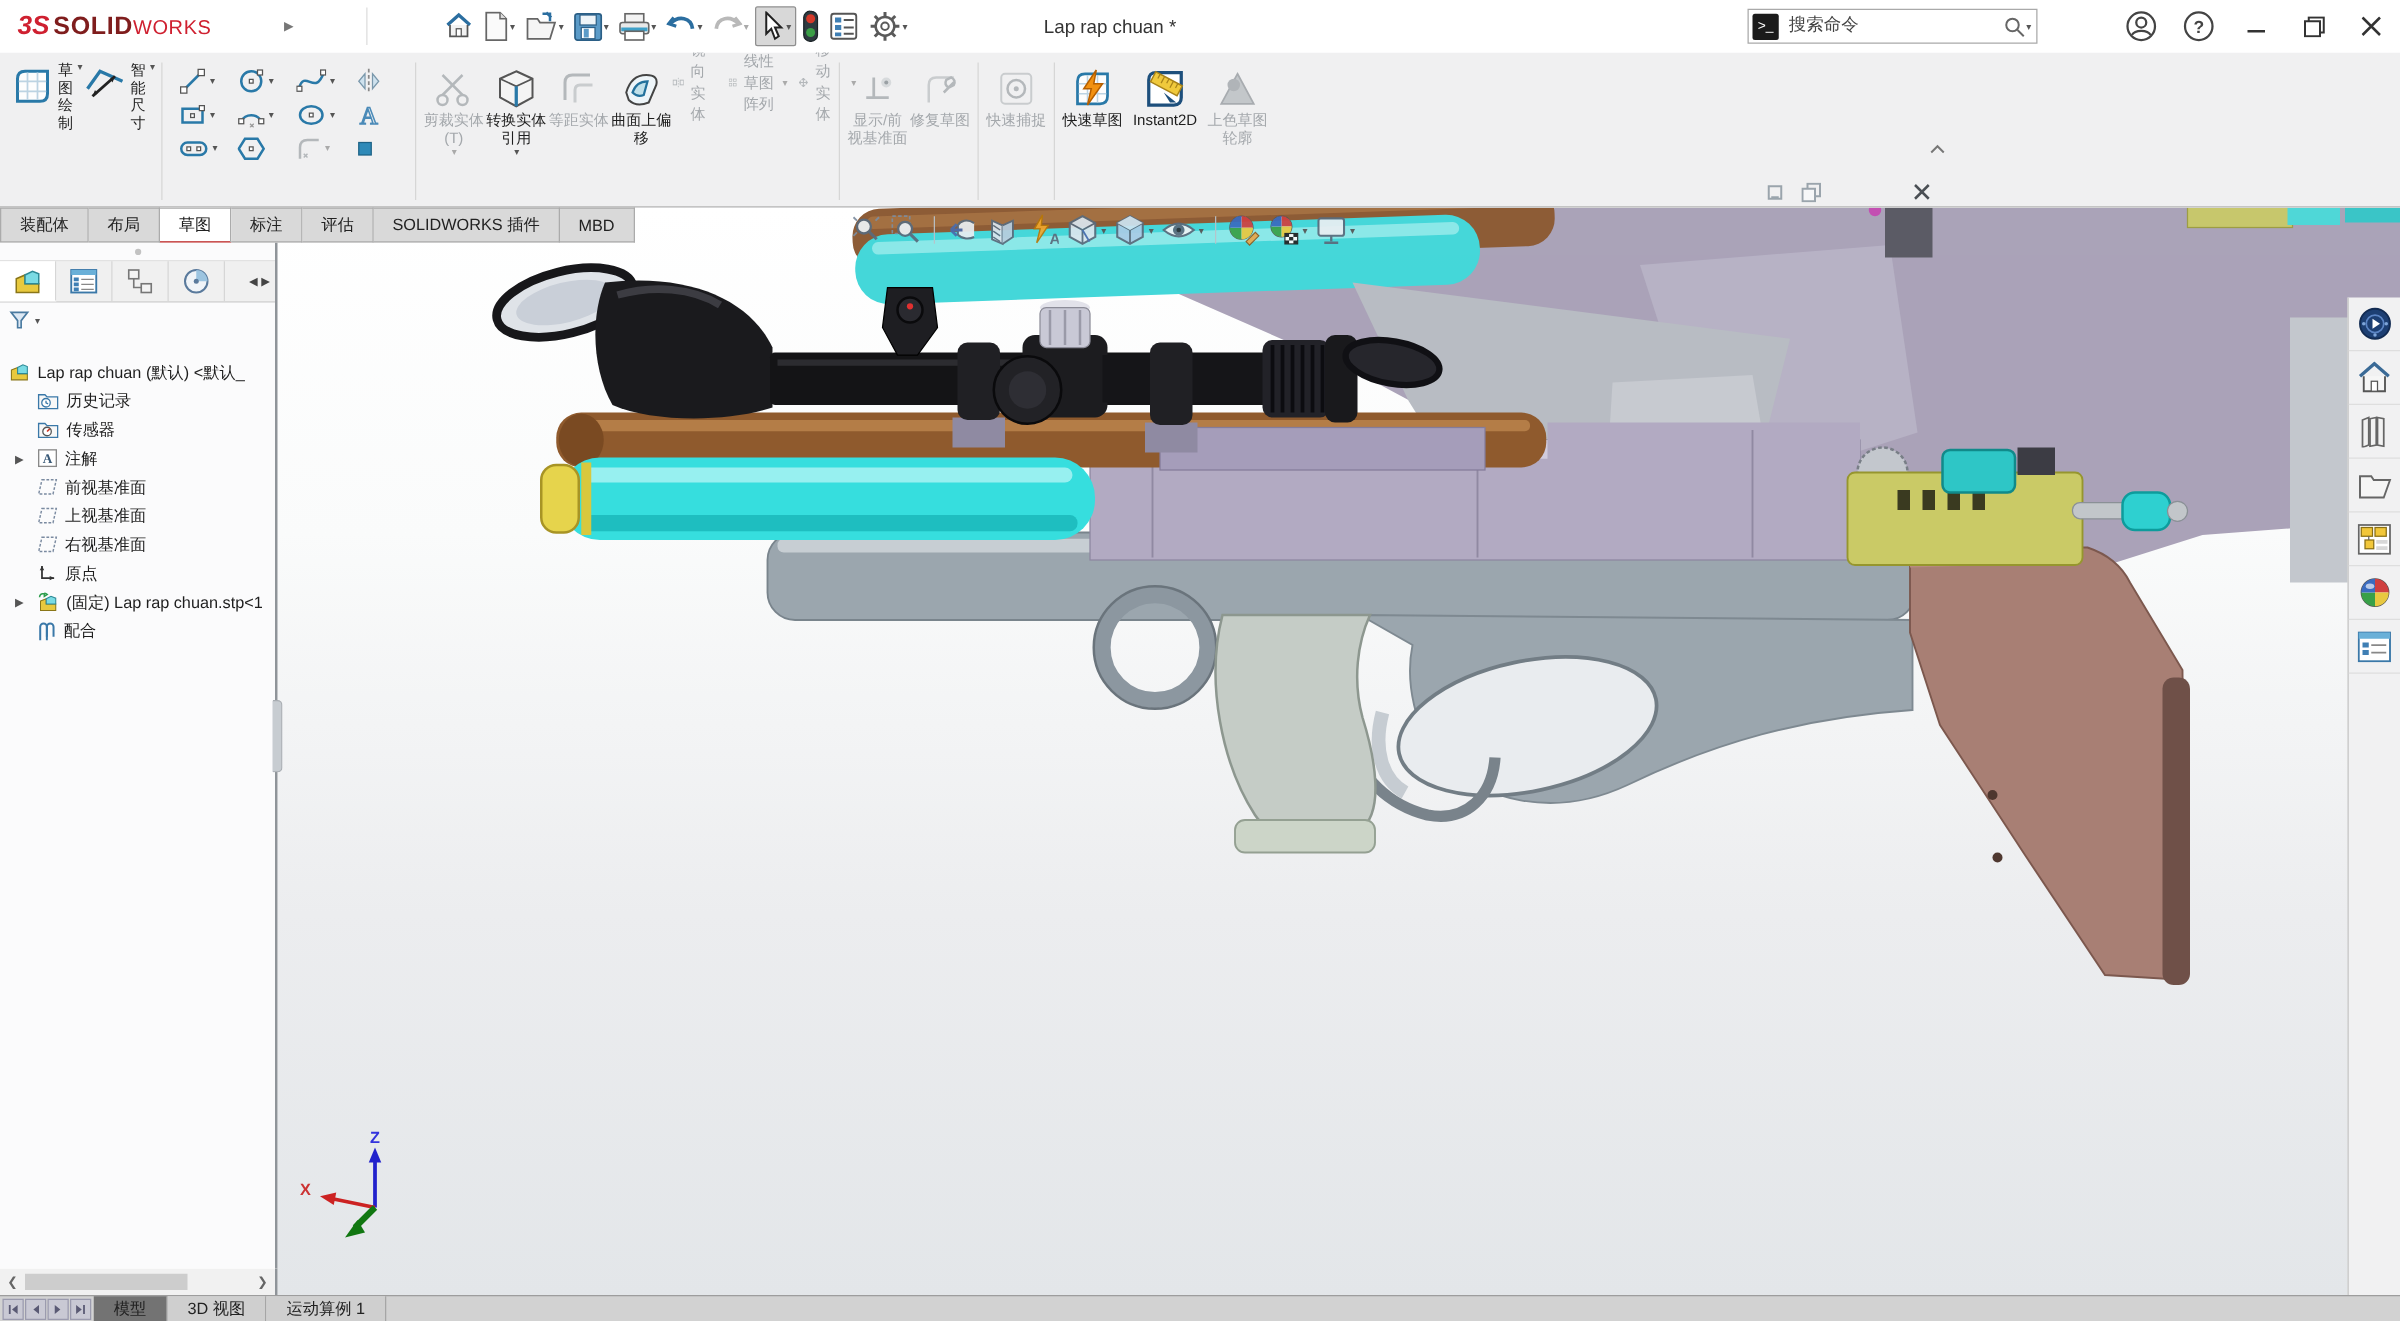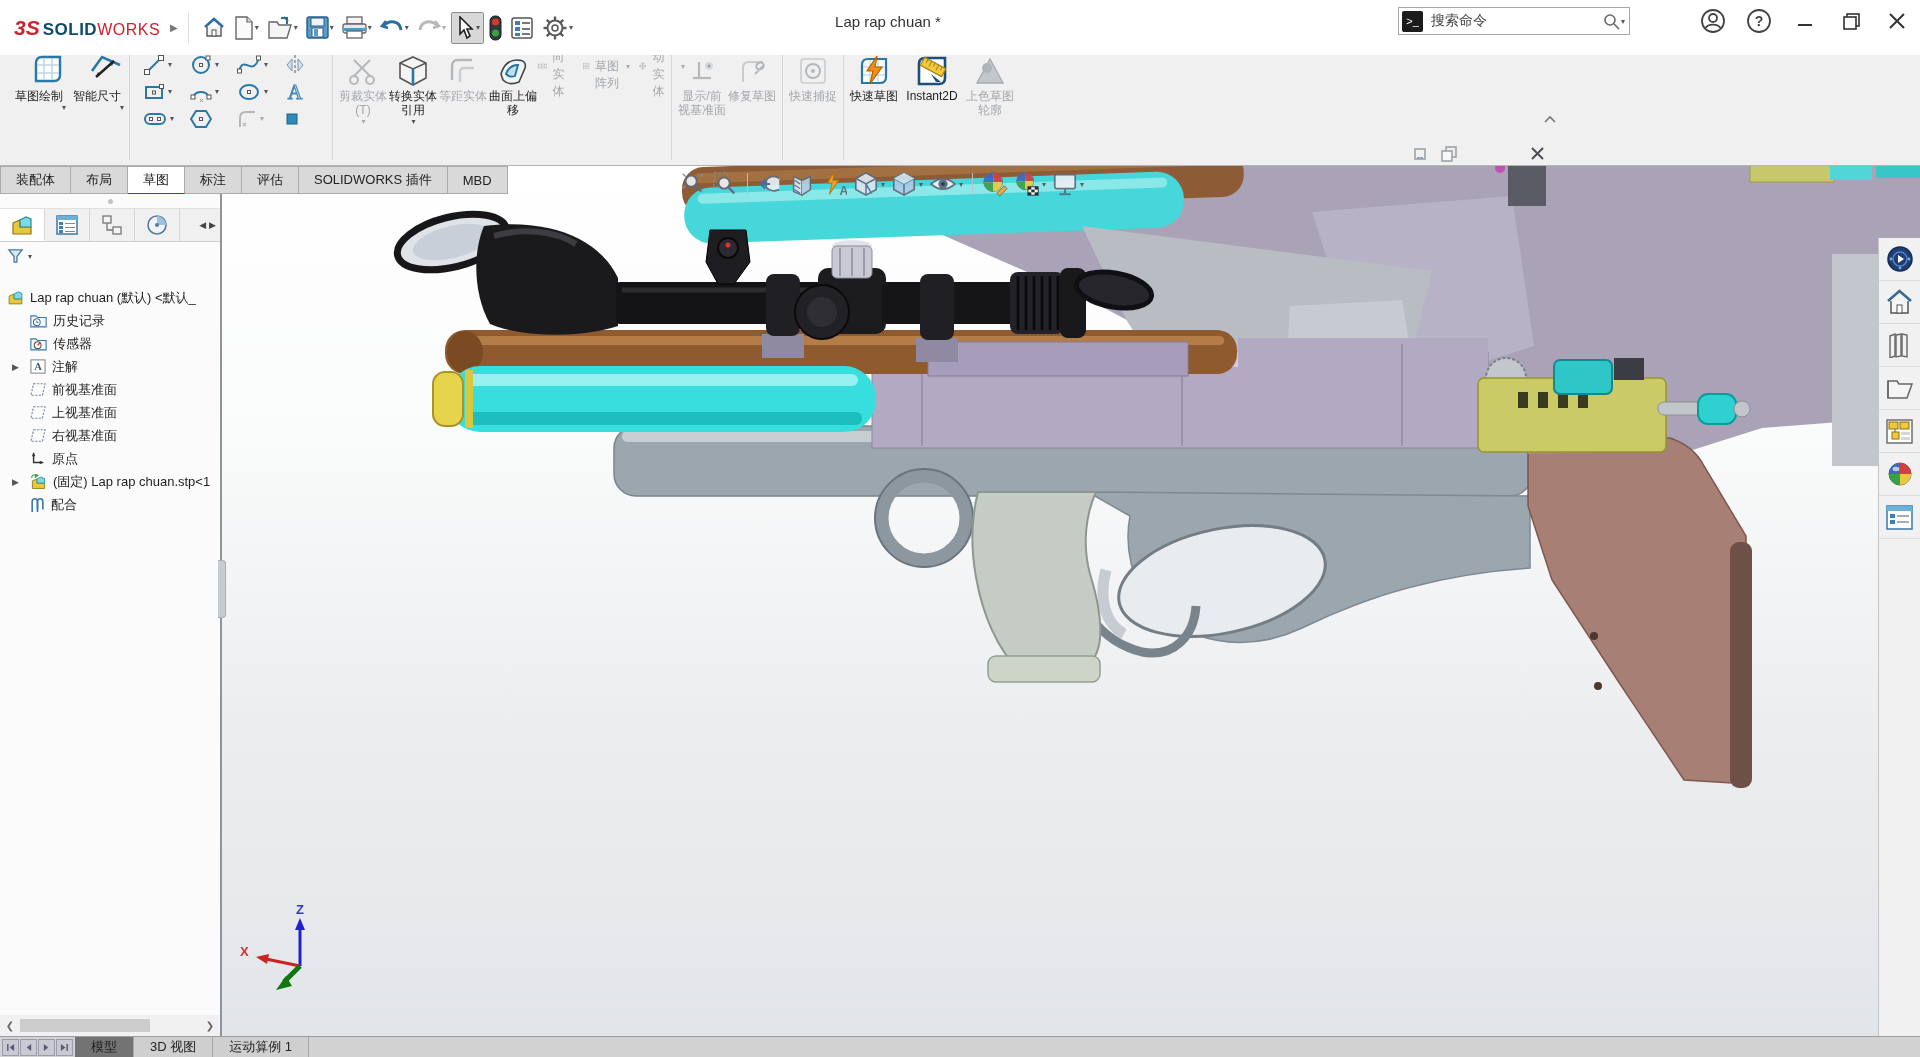--- a/index.html
+++ b/index.html
@@ -2,43 +2,43 @@
 <html><head>
 <meta charset="utf-8">
 <style>
   html,body{margin:0;padding:0;background:#888;}
   .app{position:relative;width:1920px;height:1057px;overflow:hidden;background:#fff;
        font-family:"Liberation Sans",sans-serif;color:#1e1e1e;font-size:13px;}
   .app *{box-sizing:border-box;}
   svg{display:block;}
 
   
-  .titlebar{position:absolute;top:0;left:0;right:0;height:55px;background:#fff;display:flex;align-items:center;z-index:30;}
+  .titlebar{position:absolute;top:0;left:0;right:0;height:42px;background:#fff;display:flex;align-items:center;z-index:30;gap:48px;}
   .logo{display:flex;align-items:baseline;margin-left:14px;cursor:default;}
   .logo .b3s{color:#cf2030;font-style:italic;font-weight:bold;font-size:21px;margin-right:3px;}
-  .logo .bsolid{color:#0c4a6e;font-weight:bold;font-size:17px;letter-spacing:.5px;}
+  .logo .bsolid{color:#7f1d1d;font-weight:bold;font-size:20px;letter-spacing:.5px;}
   .logo .bworks{color:#cf2030;font-weight:300;font-size:16px;letter-spacing:.5px;}
   .flyout{color:#777;font-size:10px;margin-left:10px;}
   .tbsep{width:1px;height:30px;background:#ddd;margin:0 10px;}
   .qrow{display:flex;align-items:center;gap:2px;}
   .qbtn{display:flex;align-items:center;justify-content:center;height:34px;padding:0 3px;border-radius:3px;}
   .car{font-size:8px;color:#555;margin-left:1px;}
   .dis .car{color:#aaa;}
   .seltool{display:flex;align-items:center;background:#d8d8d8;border:1px solid #8f8f8f;height:32px;padding:0 3px;border-radius:2px;}
   .tbtitle{position:absolute;left:888px;top:0;height:42px;transform:translateX(-50%);display:flex;align-items:center;font-size:15px;color:#333;white-space:nowrap;}
   .search{position:absolute;left:1398px;top:7px;width:232px;height:28px;border:1px solid #a9a9a9;background:#fff;display:flex;align-items:center;padding:0 4px 0 3px;}
   .search .term{width:21px;height:21px;background:#1b1b1b;color:#fff;font-size:11px;display:flex;align-items:center;justify-content:center;margin-right:6px;border-radius:2px;}
   .search input{flex:1;border:none;outline:none;font-size:14px;font-family:Liberation Serif, serif;color:#b91c1c;background:transparent;min-width:0;}
   .search input::placeholder{color:#444;}
   .tbr{position:absolute;right:0;top:0;height:42px;display:flex;align-items:center;}
   .tbr .wbtn{width:46px;height:42px;display:flex;align-items:center;justify-content:center;}
 
   
   .ribbon{position:absolute;top:42px;left:0;right:0;height:124px;background:#f0f0f1;border-bottom:1px solid #b5b5b5;display:flex;align-items:stretch;padding:3px 0 0 8px;z-index:20;}
-  .rlarge{width:58px;display:flex;flex-direction:column;align-items:flex-end;padding-top:4px;}
+  .rlarge{width:58px;display:flex;flex-direction:row;align-items:flex-start;padding-top:4px;}
   .rlarge .lic{height:40px;display:flex;align-items:center;}
   .rlbl{font-size:12px;line-height:14px;text-align:center;width:54px;}
   .rstack{width:50px;display:flex;flex-direction:column;align-items:center;padding-top:8px;}
   .rstack .lic{height:36px;display:flex;align-items:center;}
   .rstack .rlbl{width:48px;}
   .dis{color:#a4a8ac;}
   .en{color:#1e1e1e;}
   .vsep{width:1px;background:#d6d6d6;margin:5px 5px;}
   .toolgrid{display:grid;grid-template-columns:repeat(4,47px);grid-template-rows:repeat(3,27px);align-items:center;padding-top:6px;margin:0 2px;}
   .gcell{display:flex;align-items:center;justify-content:flex-start;padding-left:6px;gap:2px;}

